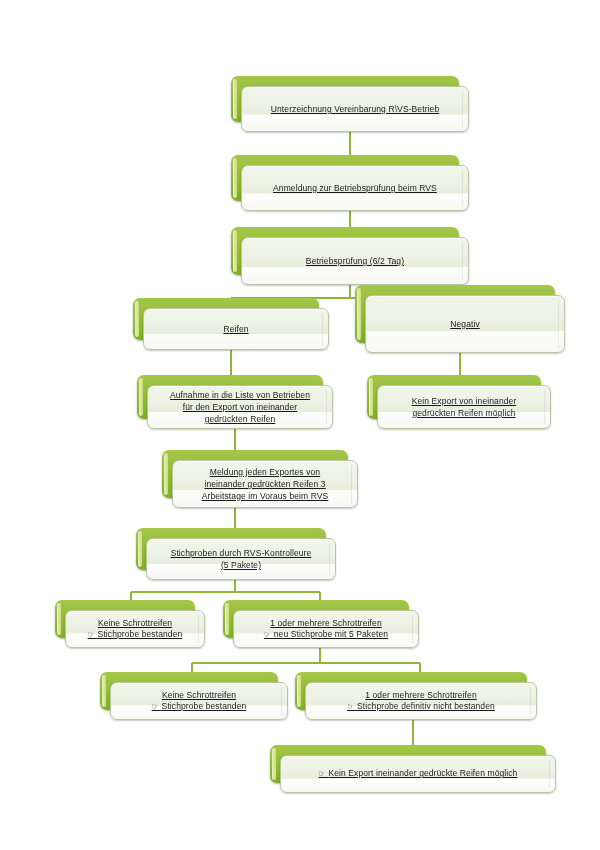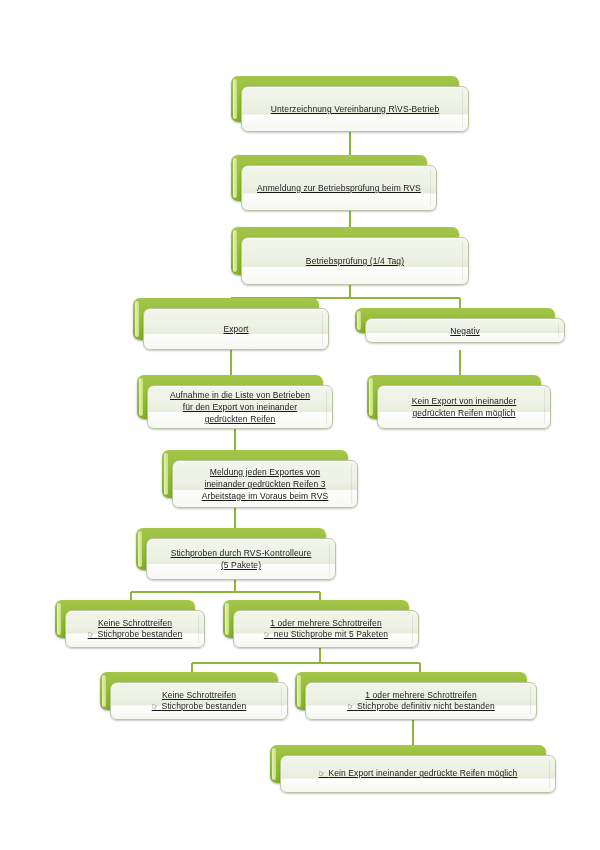--- a/index.html
+++ b/index.html
@@ -137,39 +137,39 @@
       <line x1="420" x2="420" y1="663" y2="674" stroke="#8fb63a" stroke-width="1.6" shape-rendering="crispEdges"></line>
       <line x1="413" x2="413" y1="720" y2="745" stroke="#8fb63a" stroke-width="1.6" shape-rendering="crispEdges"></line>
     </svg>
   <div id="nodes-layer">
       <div class="node" style="left: 231px; top: 76px; width: 238px; height: 56px;">
         <div class="plate"></div>
         <div class="face">
           <div class="label">Unterzeichnung Vereinbarung R\VS-Betrieb</div>
         </div>
       </div>
-      <div class="node" style="left: 231px; top: 155px; width: 206px; height: 56px;">
+      <div class="node" style="left: 231px; top: 155px; width: 238px; height: 56px;">
         <div class="plate"></div>
         <div class="face">
           <div class="label">Anmeldung zur Betriebsprüfung beim RVS</div>
         </div>
       </div>
       <div class="node" style="left: 231px; top: 227px; width: 238px; height: 58px;">
         <div class="plate"></div>
         <div class="face">
-          <div class="label">Betriebsprüfung (1/4 Tag)</div>
+          <div class="label">Betriebsprüfung (6/2 Tag)</div>
         </div>
       </div>
       <div class="node" style="left: 133px; top: 298px; width: 196px; height: 52px;">
         <div class="plate"></div>
         <div class="face">
-          <div class="label">Export</div>
-        </div>
-      </div>
-      <div class="node" style="left: 355px; top: 308px; width: 210px; height: 35px;">
+          <div class="label">Reifen</div>
+        </div>
+      </div>
+      <div class="node" style="left: 355px; top: 285px; width: 210px; height: 68px;">
         <div class="plate"></div>
         <div class="face">
           <div class="label">Negativ</div>
         </div>
       </div>
       <div class="node" style="left: 137px; top: 375px; width: 196px; height: 54px;">
         <div class="plate"></div>
         <div class="face">
           <div class="label">Aufnahme in die Liste von Betrieben
 für den Export von ineinander

